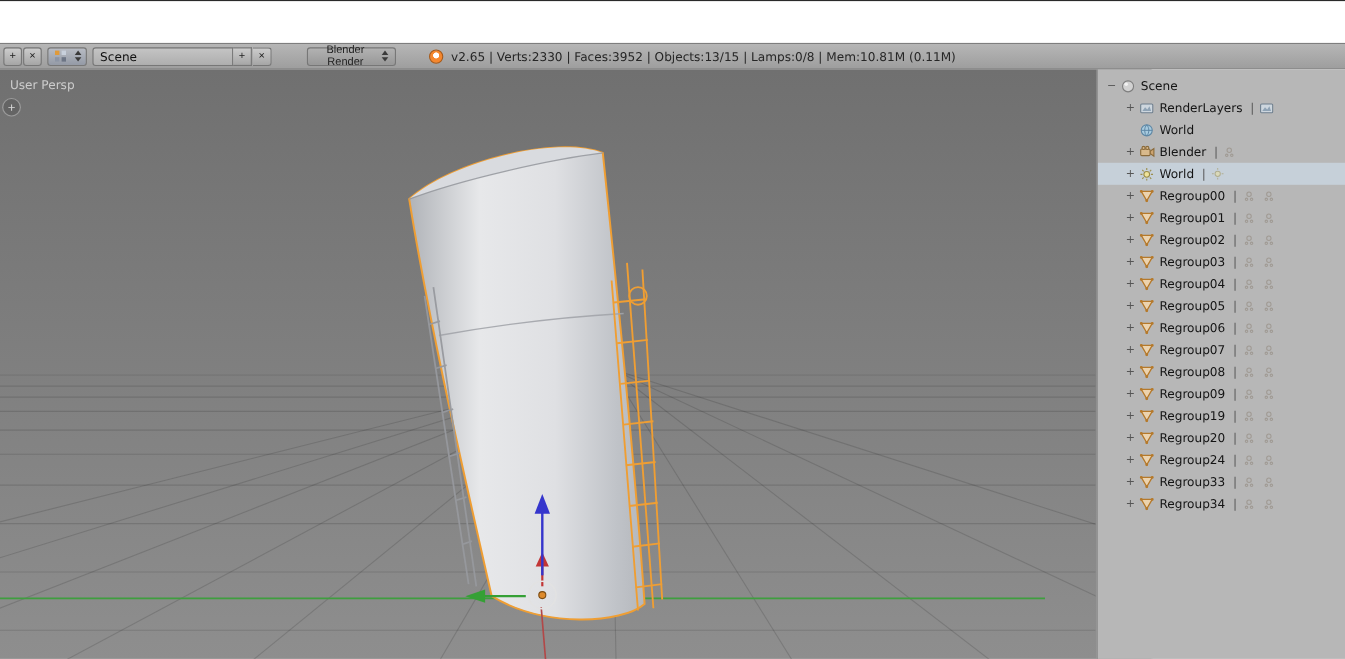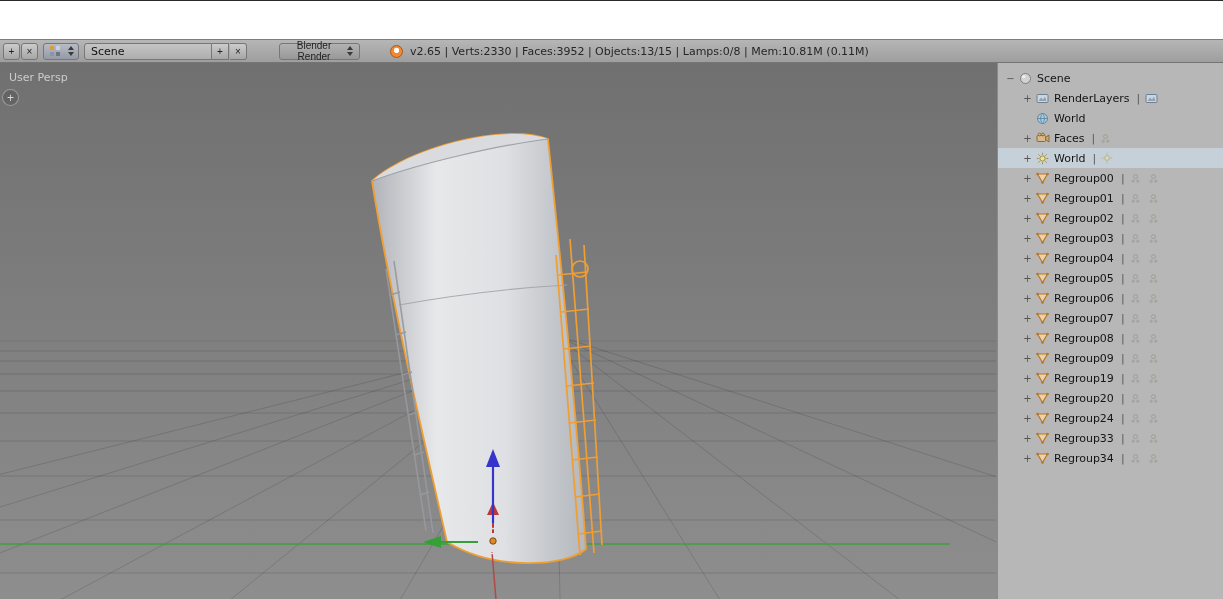--- a/index.html
+++ b/index.html
@@ -214,21 +214,21 @@
       <div class="orow" style="padding-left: 23px;">
         <span class="otoggle">+</span>
         <span class="oicon">
           <svg width="14" height="13" viewBox="0 0 14 13">
             <path d="M9.5 5.5 L13 3 V10 L9.5 7.5 Z" fill="#cda471" stroke="#8a6a3a"></path>
             <rect x="1" y="3.5" width="8.5" height="6" rx="1" fill="#d8b98c" stroke="#8a6a3a"></rect>
             <circle cx="3.6" cy="2.5" r="1.4" fill="#d8b98c" stroke="#8a6a3a"></circle>
             <circle cx="7" cy="2.5" r="1.4" fill="#d8b98c" stroke="#8a6a3a"></circle>
           </svg>
         </span>
-        <span class="olabel">Faces</span>
+        <span class="olabel">Blender</span>
         <span class="osep">|</span>
         <span class="oright">
           <span style="opacity: 0.5;">
             <svg width="11" height="11" viewBox="0 0 11 11">
               <circle cx="5.5" cy="3.6" r="2" fill="none" stroke="#8a7f72"></circle>
               <circle cx="3.2" cy="8.2" r="1.1" fill="none" stroke="#8a7f72"></circle>
               <circle cx="7.8" cy="8.2" r="1.1" fill="none" stroke="#8a7f72"></circle>
             </svg>
           </span>
         </span>

